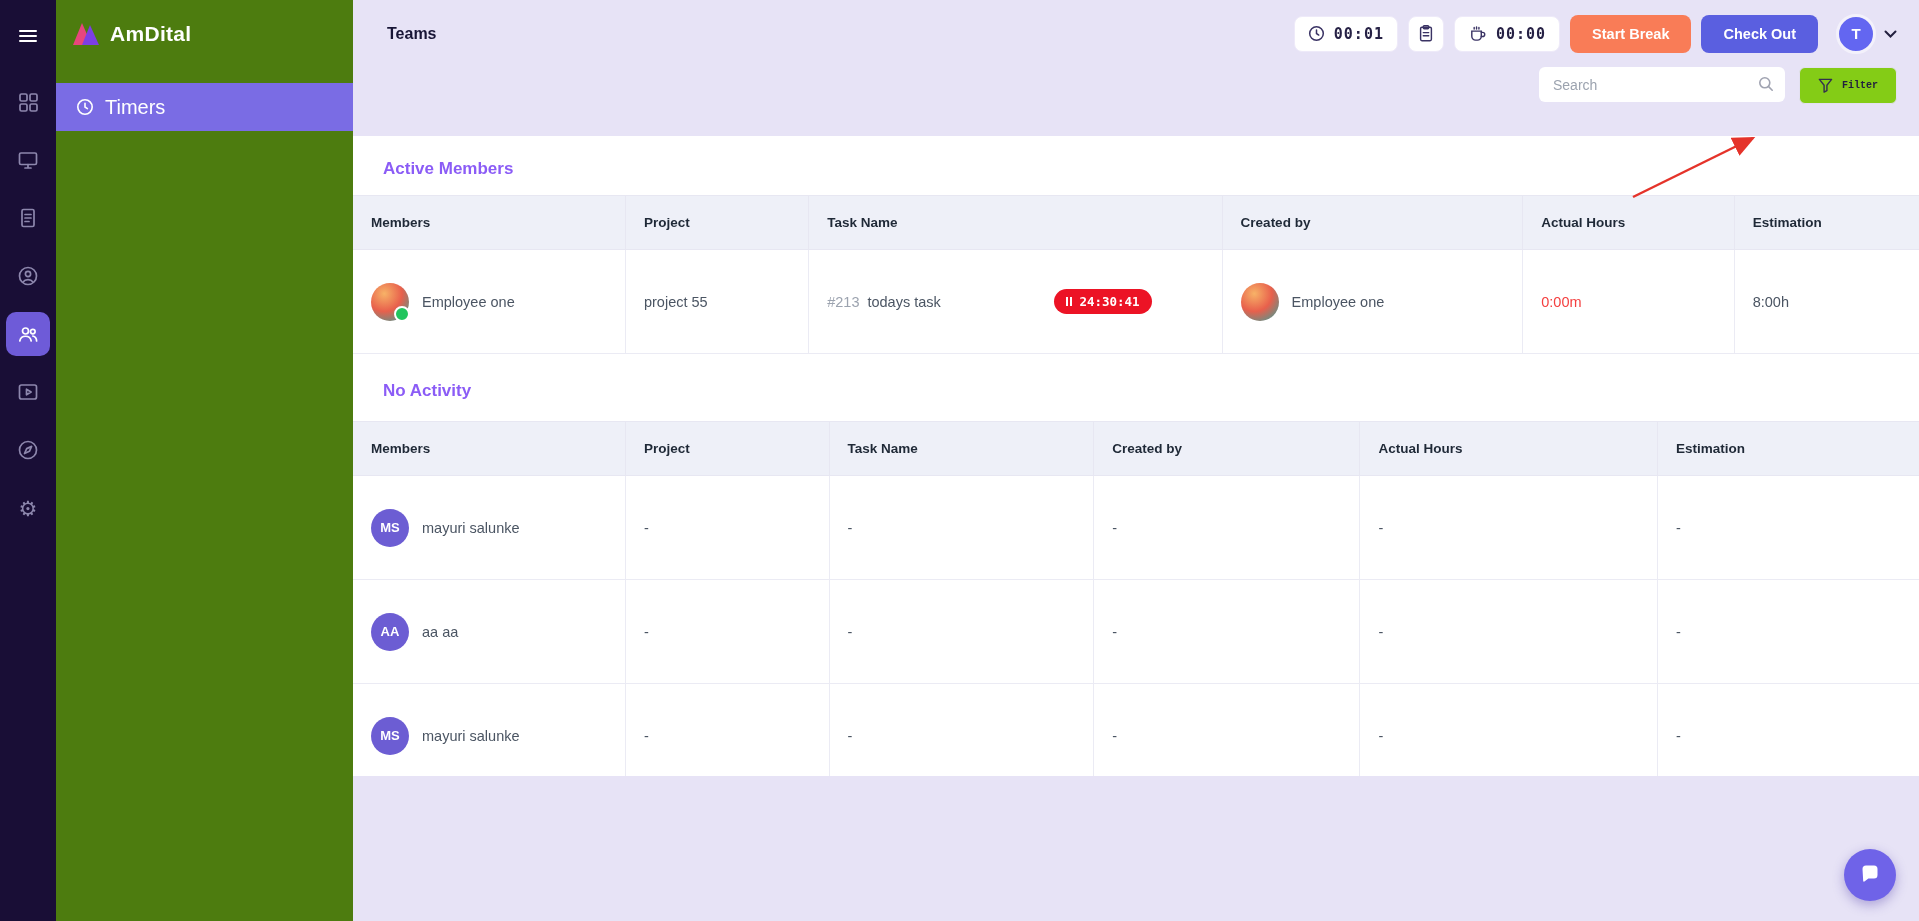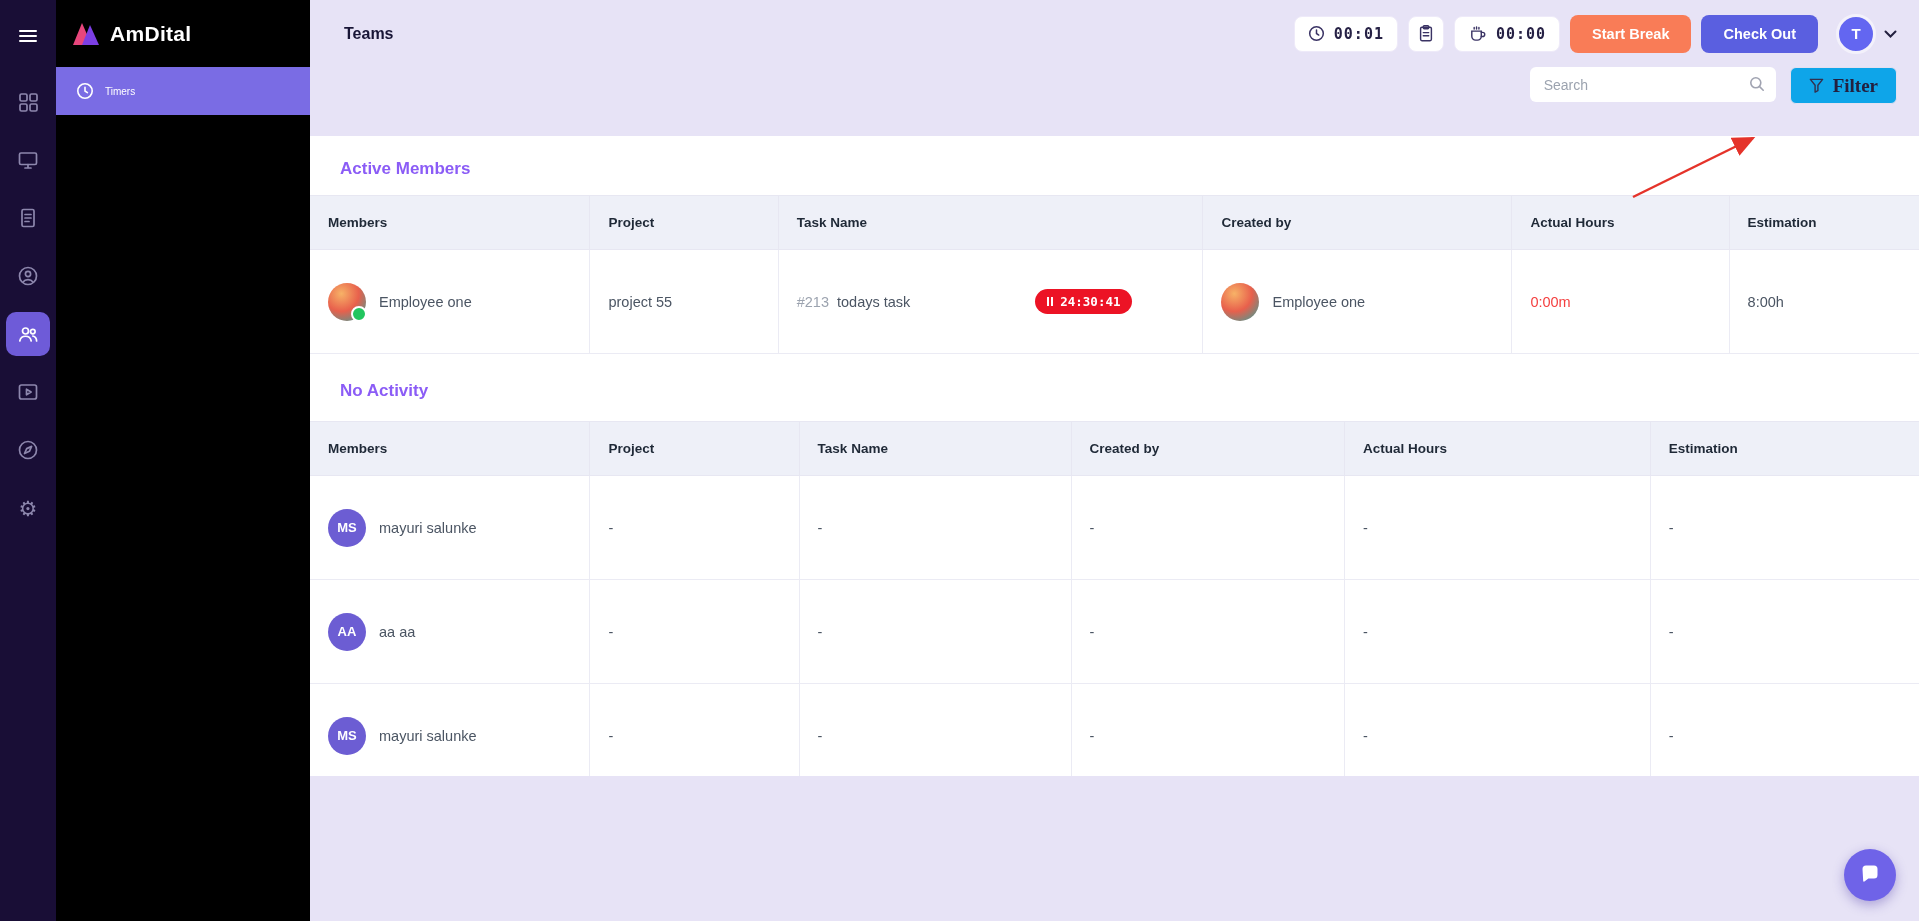--- a/index.html
+++ b/index.html
@@ -8,45 +8,45 @@
   .app{display:flex;height:100%;}
 
   
   .rail{width:56px;background:#190e36;display:flex;flex-direction:column;align-items:center;padding-top:14px;flex:none;}
   .rail-btn{width:44px;height:44px;display:flex;align-items:center;justify-content:center;background:none;border:none;margin-bottom:14px;cursor:pointer;color:#8d87ad;}
   .rail-btn.menu{margin-bottom:22px;color:#ffffff;}
   .rail-btn.active{background:#6e5bd8;border-radius:10px;color:#fff;}
   .gear-glyph{font-size:21px;line-height:1;}
 
   
-  .sidebar{width:254px;background:#000000;flex:none;display:flex;flex-direction:column;}
+  .sidebar{width:297px;background:#4d7c0f;flex:none;display:flex;flex-direction:column;gap:16px;}
   .logo{height:67px;display:flex;align-items:center;gap:10px;padding-left:16px;}
   .logo-text{color:#fff;font-size:21px;font-weight:700;letter-spacing:.3px;}
-  .nav-item{height:48px;background:#7a6ce4;display:flex;align-items:center;gap:11px;padding-left:20px;color:#fff;font-size:10px;cursor:pointer;}
+  .nav-item{height:48px;background:#7a6ce4;display:flex;align-items:center;gap:11px;padding-left:20px;color:#fff;font-size:20px;cursor:pointer;}
 
   
   .main{flex:1;display:flex;flex-direction:column;min-width:0;}
   .topbar{height:67px;background:#e7e3f6;display:flex;align-items:center;padding:0 22px 0 34px;flex:none;}
   .page-title{font-size:16px;font-weight:700;color:#181536;}
   .topbar-right{margin-left:auto;display:flex;align-items:center;gap:10px;}
   .chip{background:#fff;border:1px solid #eeeaf9;border-radius:8px;height:36px;display:inline-flex;align-items:center;gap:9px;padding:0 13px;color:#3a3364;}
   .chip.icon-chip{width:36px;padding:0;justify-content:center;cursor:pointer;}
   .digits{font-family:"DejaVu Sans Mono",monospace;font-size:15px;font-weight:700;color:#262145;letter-spacing:1px;}
   .btn{height:38px;border:none;border-radius:8px;color:#fff;font-size:14.5px;font-weight:700;padding:0 22px;font-family:inherit;cursor:pointer;}
   .btn.orange{background:#f97c57;}
   .btn.indigo{background:#5a5fe0;}
   .user{display:flex;align-items:center;gap:8px;margin-left:8px;cursor:pointer;}
   .avatar-t{width:40px;height:40px;border-radius:50%;background:#6366f1;color:#fff;font-size:15px;font-weight:700;display:flex;align-items:center;justify-content:center;border:3px solid #f3f1fb;}
 
   .toolbar{height:69px;background:#e7e3f6;display:flex;align-items:flex-start;justify-content:flex-end;gap:14px;padding-right:22px;flex:none;}
   .search{position:relative;}
   .search input{width:246px;height:35px;border:none;border-radius:6px;padding:0 36px 0 14px;font-size:14px;font-family:inherit;color:#374151;outline:none;}
   .search input::placeholder{color:#9ca3af;}
   .search .mag{position:absolute;right:11px;top:9px;}
-  .filter-btn{height:37px;background:#0ea5e9;border:1px solid #e3e0f0;border-radius:6px;display:inline-flex;align-items:center;gap:9px;padding:0 18px;font-size:19px;font-weight:700;color:#23203f;font-family:Liberation Serif, serif;cursor:pointer;}
+  .filter-btn{height:37px;background:#84cc16;border:1px solid #e3e0f0;border-radius:6px;display:inline-flex;align-items:center;gap:9px;padding:0 18px;font-size:10px;font-weight:700;color:#23203f;font-family:Liberation Mono, monospace;cursor:pointer;}
 
   .content{flex:1;position:relative;background:#e7e3f6;min-height:0;}
   .panel{background:#fff;height:640px;overflow:hidden;}
   .section-title{font-size:17px;font-weight:700;color:#8b5cf6;padding:23px 0 16px 30px;}
   .section-title.second{padding:27px 0 20px 30px;}
 
   table{width:100%;border-collapse:collapse;table-layout:fixed;}
   thead th{background:#eef0f8;height:54px;font-size:13.5px;font-weight:700;color:#1f2937;text-align:left;padding-left:18px;border-top:1px solid #e7e7f2;border-bottom:1px solid #e7e7f2;border-right:1px solid #e7e7f2;}
   tbody td{height:104px;border-bottom:1px solid #ebebf4;border-right:1px solid #ebebf4;padding-left:18px;font-size:14.5px;color:#4b5563;background:#fff;}
   th:last-child,td:last-child{border-right:none;}

